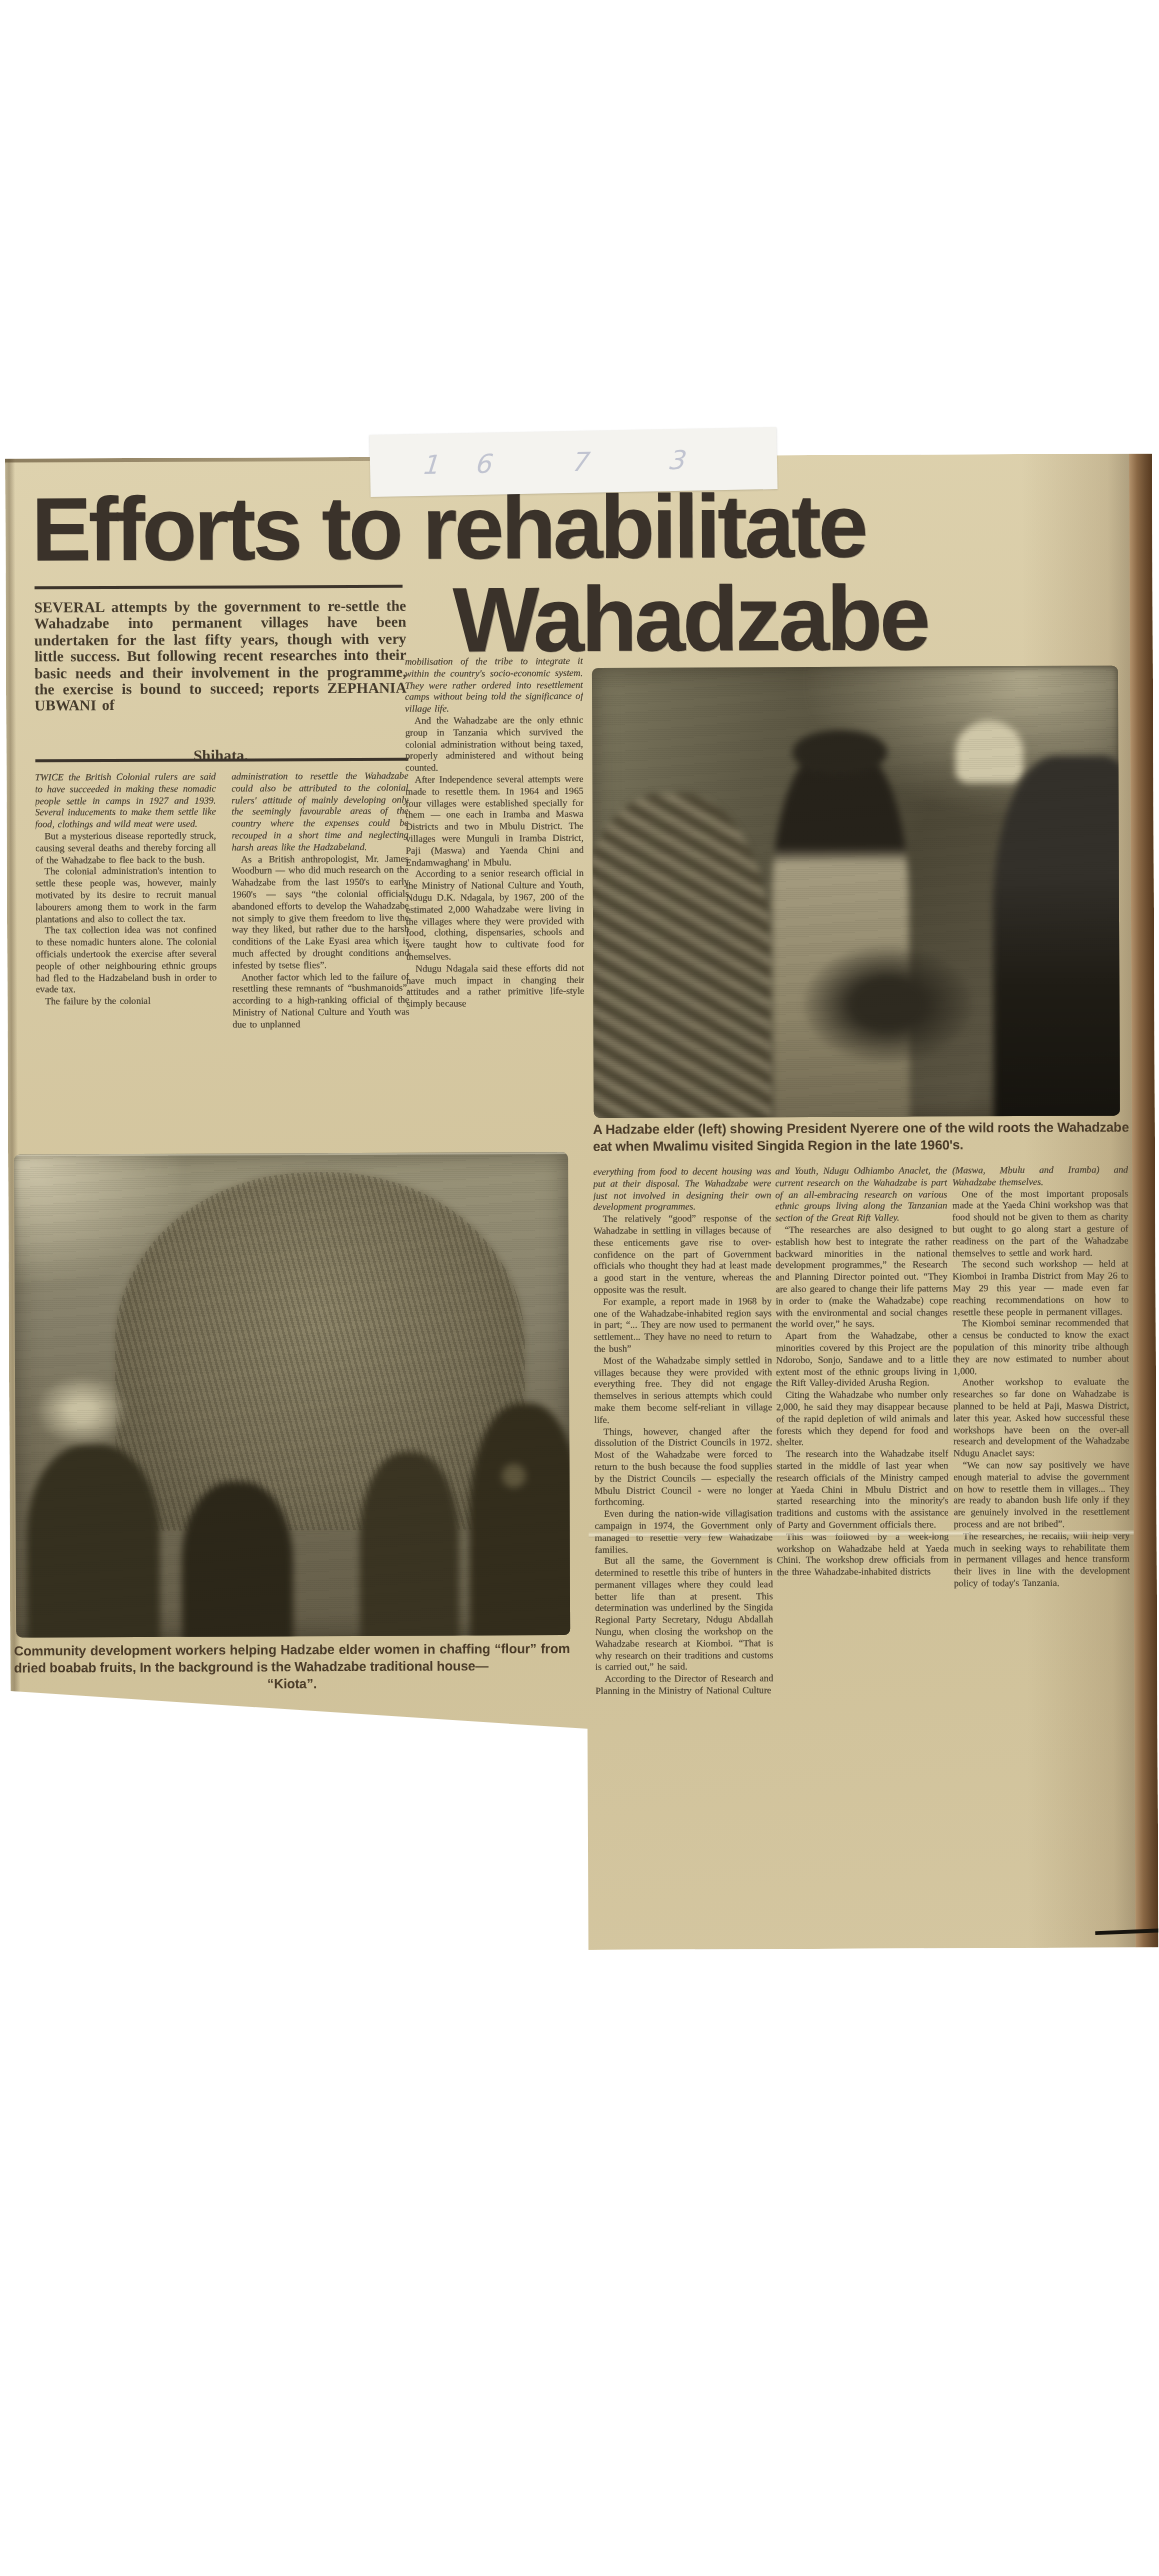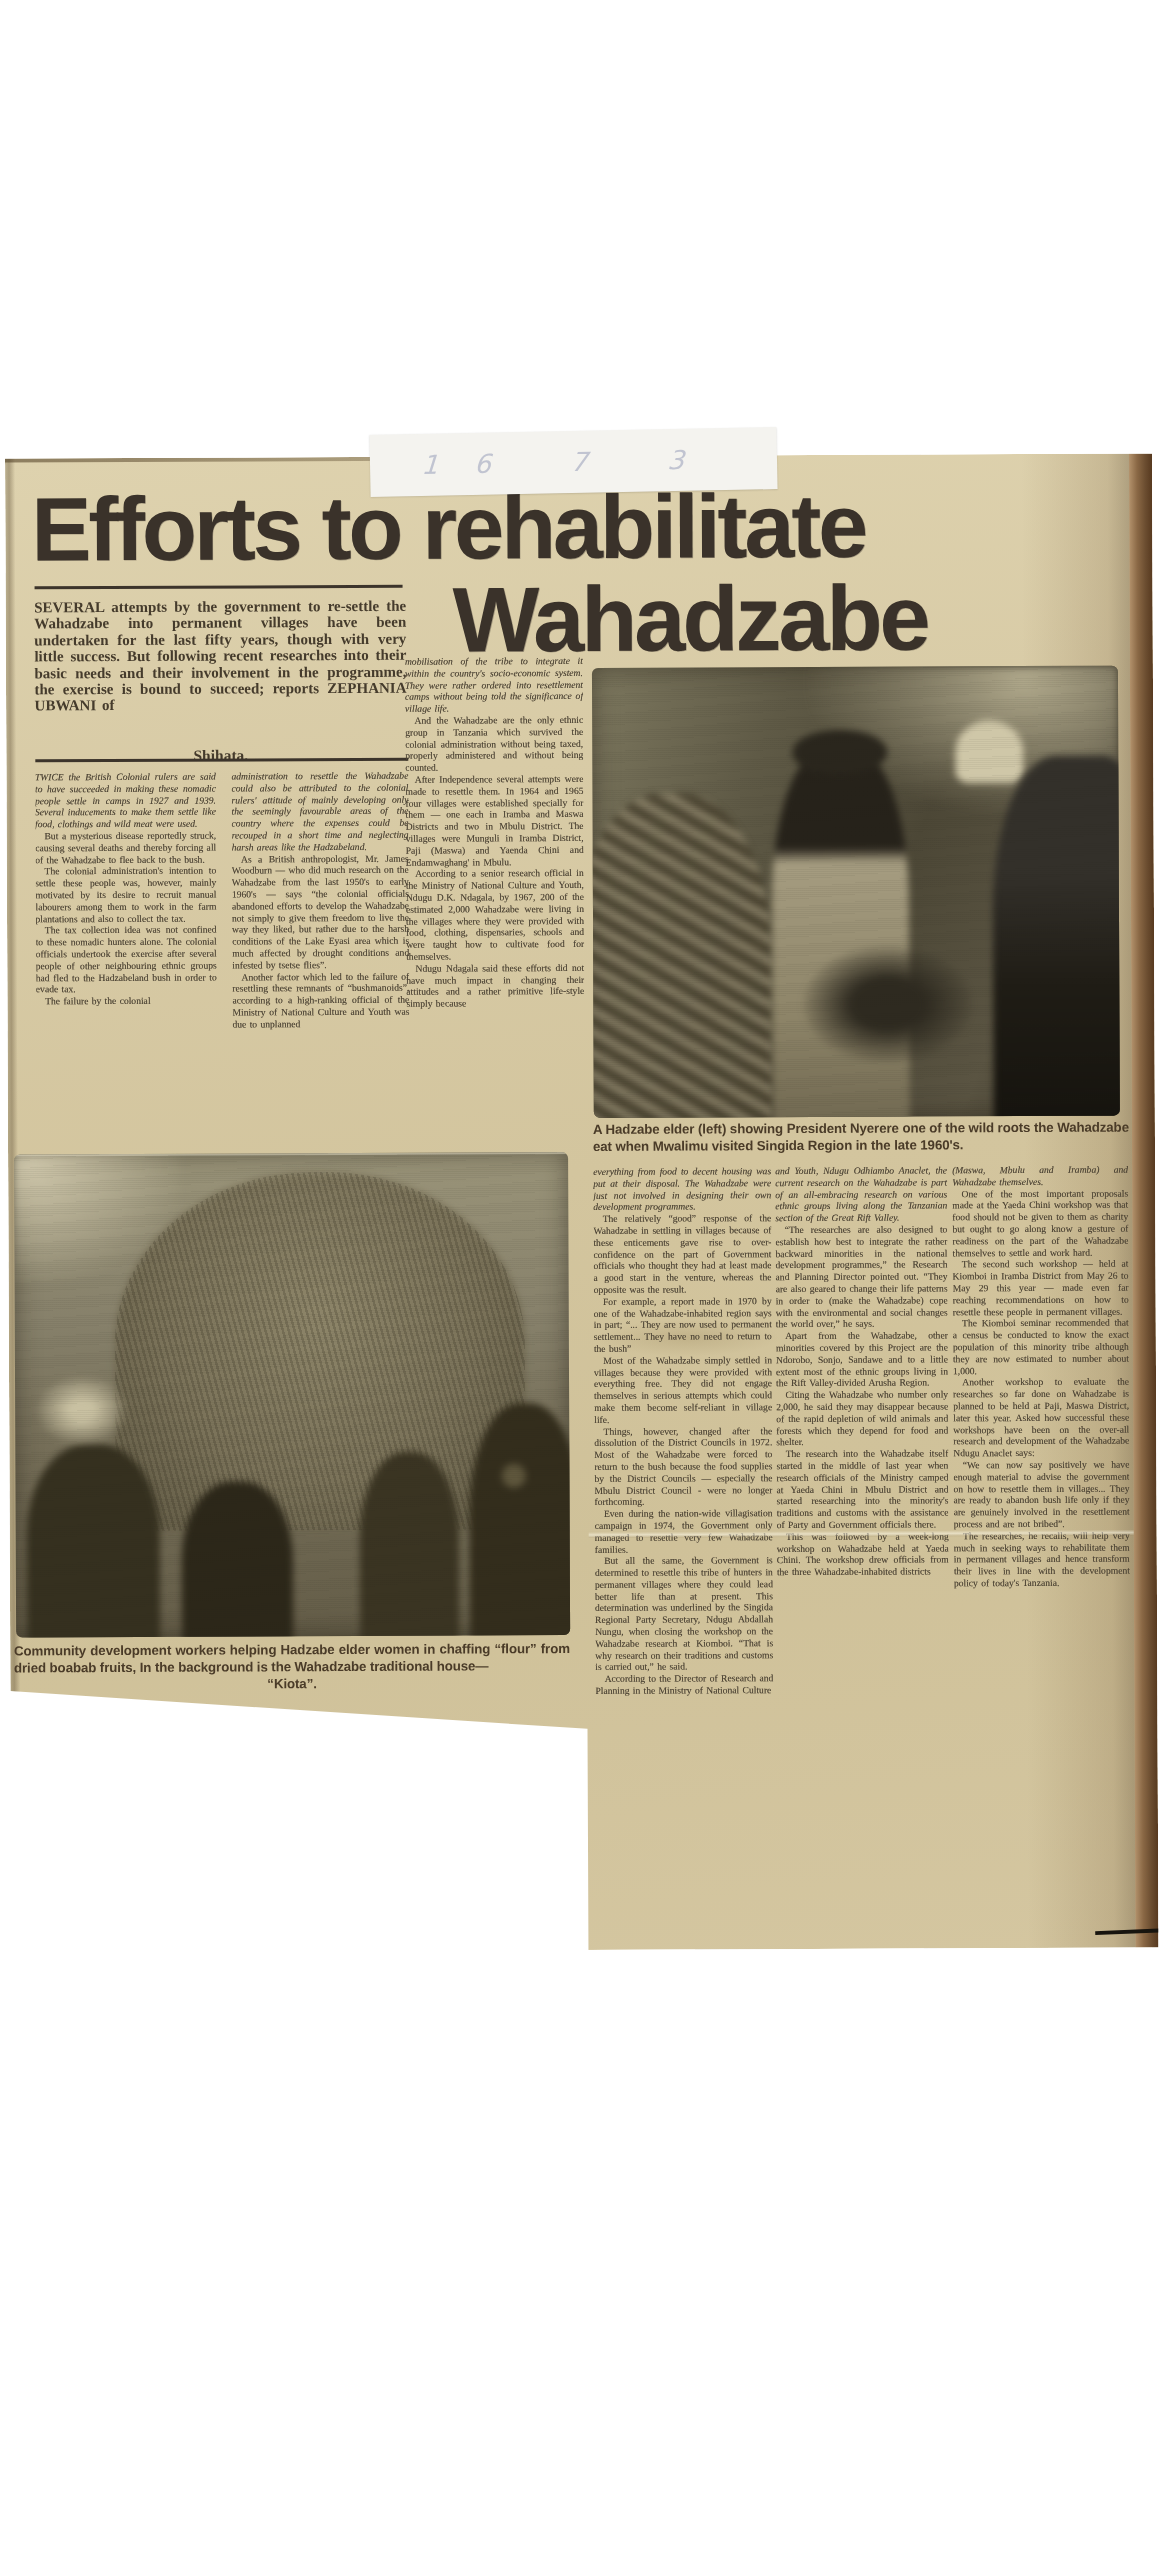--- a/index.html
+++ b/index.html
@@ -148,38 +148,38 @@
       <div class="pf kofia"></div>
       <div class="pf nyerere"></div>
       <div class="pf hands"></div>
       <div class="halftone"></div>
     </div>
     <div id="capTop" class="caption">A Hadzabe elder (left) showing President Nyerere one of the wild roots the Wahadzabe eat when Mwalimu visited Singida Region in the late 1960's.</div>
 
     <div id="colA" class="col">
         <p>everything from food to decent housing was put at their disposal. The Wahadzabe were just not involved in designing their own development programmes.</p>
         <p>The relatively “good” response of the Wahadzabe in settling in villages because of these enticements gave rise to over-confidence on the part of Government officials who thought they had at least made a good start in the venture, whereas the opposite was the result.</p>
-        <p>For example, a report made in 1970 by one of the Wahadzabe-inhabited region says in part; “... They are now used to permanent settlement... They have no need to return to the bush”</p>
+        <p>For example, a report made in 1968 by one of the Wahadzabe-inhabited region says in part; “... They are now used to permanent settlement... They have no need to return to the bush”</p>
         <p>Most of the Wahadzabe simply settled in villages because they were provided with everything free. They did not engage themselves in serious attempts which could make them become self-reliant in village life.</p>
         <p>Things, however, changed after the dissolution of the District Councils in 1972. Most of the Wahadzabe were forced to return to the bush because the food supplies by the District Councils — especially the Mbulu District Council - were no longer forthcoming.</p>
         <p>Even during the nation-wide villagisation campaign in 1974, the Government only managed to resettle very few Wahadzabe families.</p>
         <p>But all the same, the Government is determined to resettle this tribe of hunters in permanent villages where they could lead better life than at present. This determination was underlined by the Singida Regional Party Secretary, Ndugu Abdallah Nungu, when closing the workshop on the Wahadzabe research at Kiomboi. “That is why research on their traditions and customs is carried out,” he said.</p>
         <p>According to the Director of Research and Planning in the Ministry of National Culture</p>
       </div>
     <div id="colB" class="col">
         <p>and Youth, Ndugu Odhiambo Anaclet, the current research on the Wahadzabe is part of an all-embracing research on various ethnic groups living along the Tanzanian section of the Great Rift Valley.</p>
         <p>“The researches are also designed to establish how best to integrate the rather backward minorities in the national development programmes,” the Research and Planning Director pointed out. “They are also geared to change their life patterns in order to (make the Wahadzabe) cope with the environmental and social changes the world over,” he says.</p>
         <p>Apart from the Wahadzabe, other minorities covered by this Project are the Ndorobo, Sonjo, Sandawe and to a little extent most of the ethnic groups living in the Rift Valley-divided Arusha Region.</p>
         <p>Citing the Wahadzabe who number only 2,000, he said they may disappear because of the rapid depletion of wild animals and forests which they depend for food and shelter.</p>
         <p>The research into the Wahadzabe itself started in the middle of last year when research officials of the Ministry camped at Yaeda Chini in Mbulu District and started researching into the minority's traditions and customs with the assistance of Party and Government officials there.</p>
         <p>This was followed by a week-long workshop on Wahadzabe held at Yaeda Chini. The workshop drew officials from the three Wahadzabe-inhabited districts</p>
       </div>
     <div id="colC" class="col">
         <p>(Maswa, Mbulu and Iramba) and Wahadzabe themselves.</p>
-        <p>One of the most important proposals made at the Yaeda Chini workshop was that food should not be given to them as charity but ought to go along know a gesture of readiness on the part of the Wahadzabe themselves to settle and work hard.</p>
+        <p>One of the most important proposals made at the Yaeda Chini workshop was that food should not be given to them as charity but ought to go along start a gesture of readiness on the part of the Wahadzabe themselves to settle and work hard.</p>
         <p>The second such workshop — held at Kiomboi in Iramba District from May 26 to May 29 this year — made even far reaching recommendations on how to resettle these people in permanent villages.</p>
         <p>The Kiomboi seminar recommended that a census be conducted to know the exact population of this minority tribe although they are now estimated to number about 1,000.</p>
         <p>Another workshop to evaluate the researches so far done on Wahadzabe is planned to be held at Paji, Maswa District, later this year. Asked how successful these workshops have been on the over-all research and development of the Wahadzabe Ndugu Anaclet says:</p>
         <p>“We can now say positively we have enough material to advise the government on how to resettle them in villages... They are ready to abandon bush life only if they are genuinely involved in the resettlement process and are not bribed”.</p>
         <p>The researches, he recalls, will help very much in seeking ways to rehabilitate them in permanent villages and hence transform their lives in line with the development policy of today's Tanzania.</p>
       </div>
 
     <div id="photoBottom" class="photo">
       <div class="pf skyc"></div>
       <div class="pf hut"></div>

